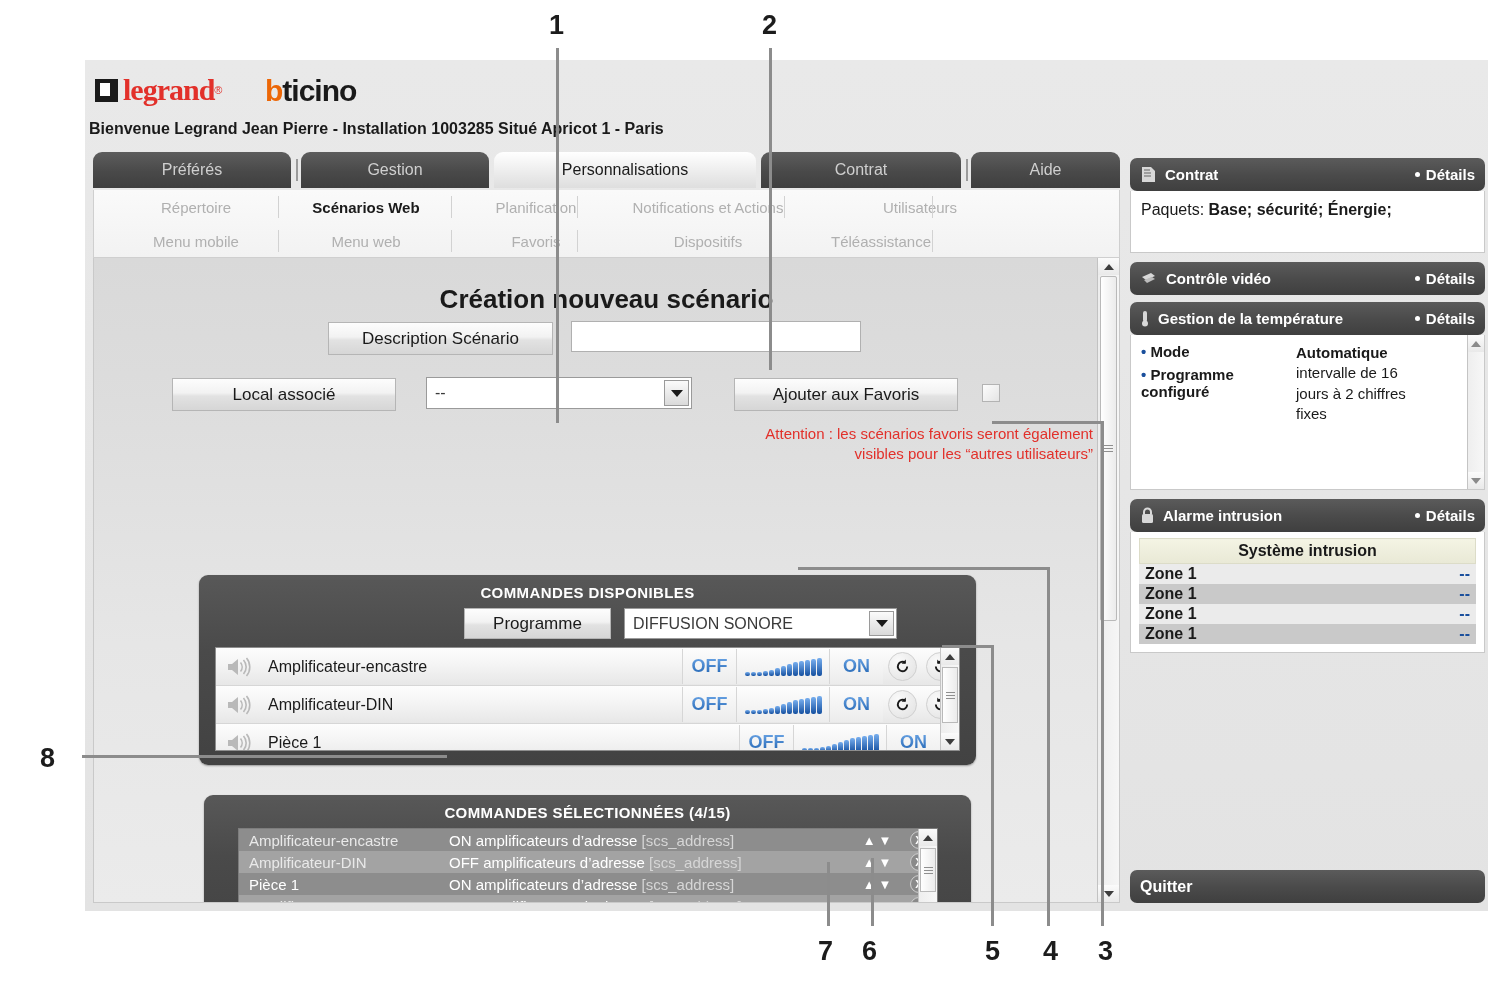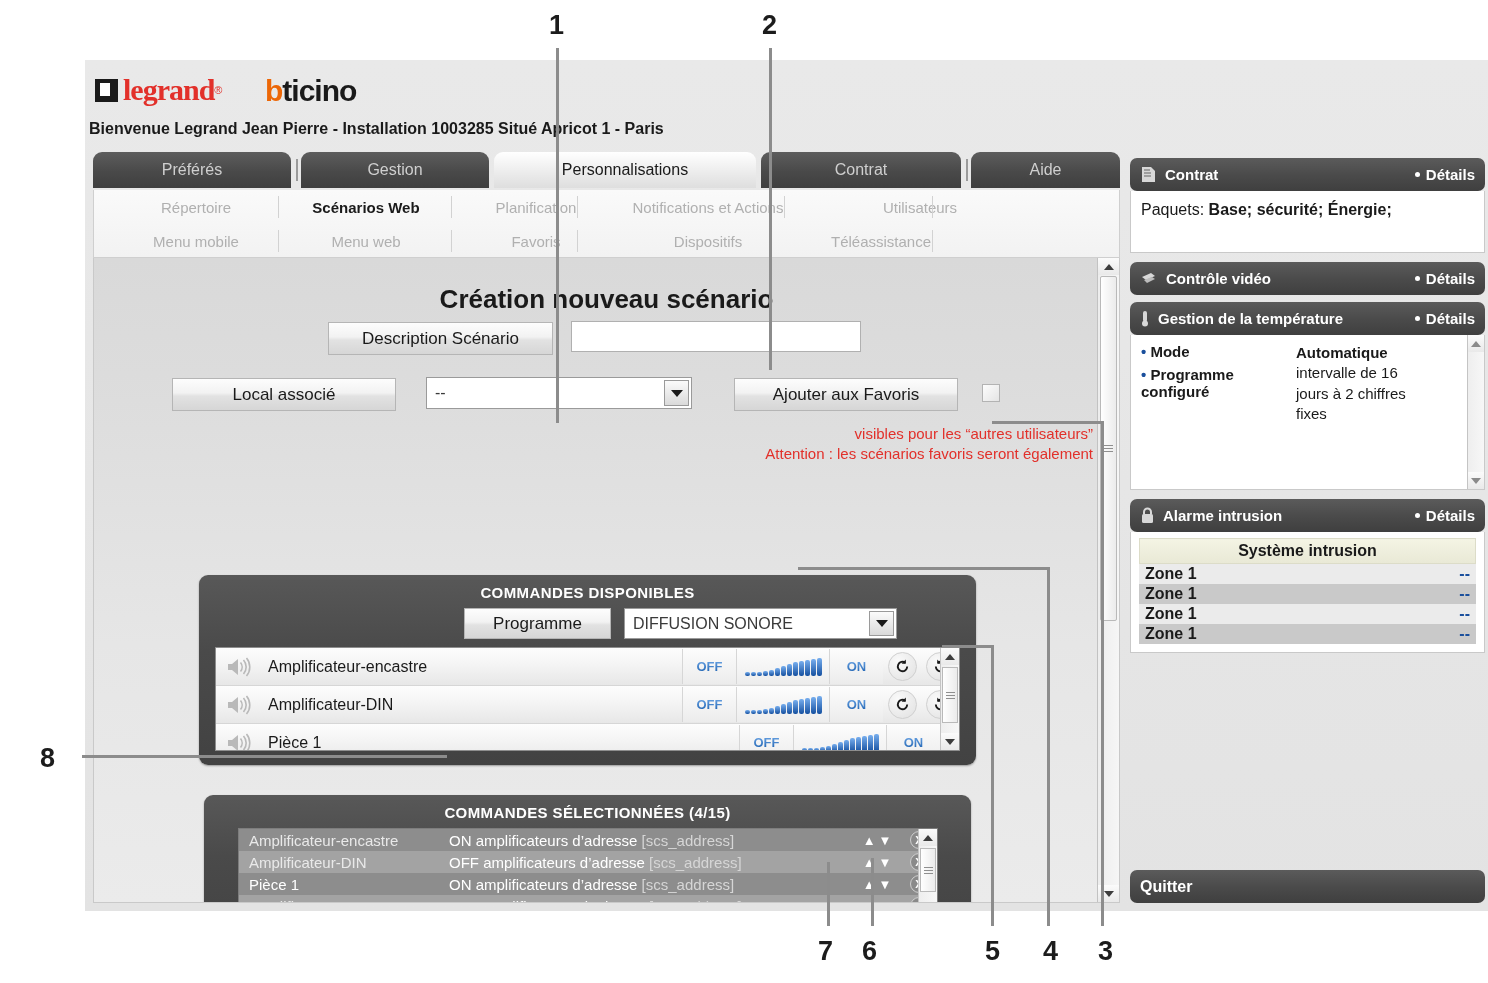--- a/index.html
+++ b/index.html
@@ -182,21 +182,21 @@
   }
   .cmd-name{
     flex:1 1 auto;font-size:16px;color:#1a1a1a;padding-left:8px;
     white-space:nowrap;overflow:hidden;
   }
   .ctl{
     flex:0 0 auto;height:35px;display:flex;align-items:center;justify-content:center;
     background:linear-gradient(to bottom,#fdfdfd,#ededed);
     border-left:1px solid #d6d6d6;
   }
-  .ctl-off,.ctl-on{width:53px;font-size:13px;font-weight:bold;
+  .ctl-off,.ctl-on{width:53px;font-size:18px;font-weight:bold;
     background:linear-gradient(to bottom,#fcfcfc,#ececec);}
   .ctl-off span,.ctl-on span{
     background:linear-gradient(to bottom,#6fa8e8 0%,#1b5fae 100%);
     -webkit-background-clip:text;background-clip:text;color:transparent;
   }
   .ctl-slider{width:92px;}
   .bars{display:flex;align-items:flex-end;height:18px;gap:1px;}
   .bars i{display:block;width:5px;border-radius:2px;
     background:linear-gradient(to bottom,#77aeee,#1550a0);}
   .ctl-rot{width:38px;background:transparent;border-left:none;}
@@ -377,22 +377,22 @@
     <div class="selbox" style="left:332px;top:119px;width:266px;height:32px;">
       <span>--</span>
       <span class="sel-arrow">
             <span class="caret-dn"></span>
           </span>
     </div>
     <div class="btn-gray" style="left:640px;top:120px;width:224px;height:33px;">Ajouter aux Favoris</div>
     <div class="chk" style="left:888px;top:126px;"></div>
 
     <div class="warn" style="top:166px;right:26px;width:560px;">
+      <div>Attention : les scénarios favoris seront également</div>
       <div>visibles pour les “autres utilisateurs”</div>
-      <div>Attention : les scénarios favoris seront également</div>
     </div>
 
     <div class="darkbox" style="left:105px;top:317px;width:777px;height:190px;">
       <div class="darkbox-title">COMMANDES DISPONIBLES</div>
 
       <div class="btn-gray" style="left:265px;top:33px;width:147px;height:31px;">Programme</div>
       <div class="selbox" style="left:425px;top:33px;width:273px;height:31px;">
         <span>DIFFUSION SONORE</span>
         <span class="sel-arrow">
               <span class="caret-dn"></span>

